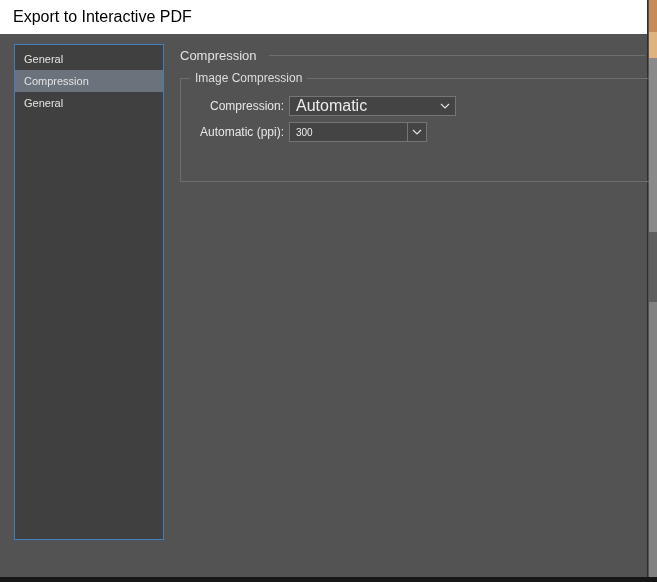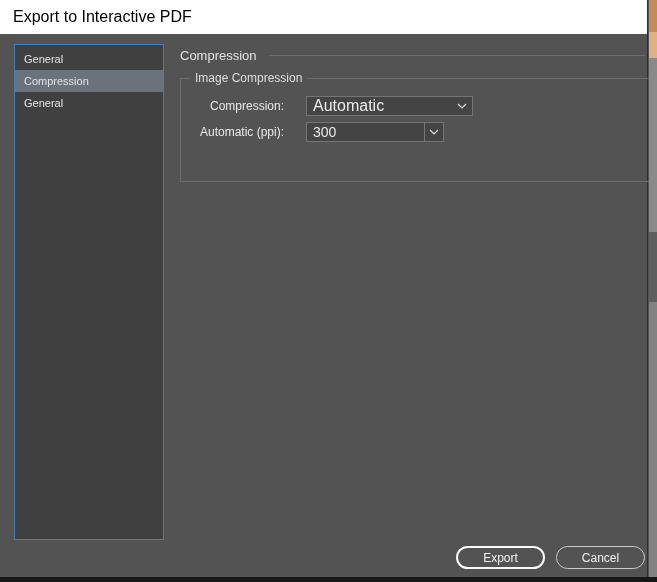--- a/index.html
+++ b/index.html
@@ -98,21 +98,21 @@
     color: #dedede;
   }
   .row {
     display: flex;
     align-items: center;
     margin-bottom: 6px;
   }
   .row .field-label {
     width: 103px;
     text-align: right;
-    margin-right: 22px;
+    margin-right: 5px;
     font-size: 12px;
     color: #e8e8e8;
   }
   .dropdown {
     height: 20px;
     background: #444444;
     border: 1px solid #757575;
     display: flex;
     align-items: center;
     justify-content: space-between;
@@ -127,21 +127,21 @@
     align-items: center;
     justify-content: center;
   }
   .combo { display: flex; }
   .combo input {
     width: 119px;
     height: 20px;
     background: #444444;
     border: 1px solid #757575;
     color: #ececec;
-    font-size: 14px;
+    font-size: 10px;
     padding-left: 6px;
     outline: none;
     font-family: "Liberation Sans", sans-serif;
   }
   .combo .combo-btn {
     width: 20px;
     height: 20px;
     margin-left: -1px;
     background: #444444;
     border: 1px solid #757575;
@@ -245,22 +245,20 @@
               <svg width="10" height="6" viewBox="0 0 10 6">
                   <path d="M1 1 L5 5 L9 1" stroke="#e0e0e0" stroke-width="1.2" fill="none"></path>
                 </svg>
             </span>
           </div>
         </div>
 
       </div>
     </div>
 
-    <button class="btn default">Export</button>
-    <button class="btn normal">Cancel</button>
 
   </div>
 
   <div class="bg-strip">
     <div class="b1"></div>
     <div class="b2"></div>
     <div class="b3"></div>
     <div class="b4"></div>
     <div class="b5"></div>
   </div>

